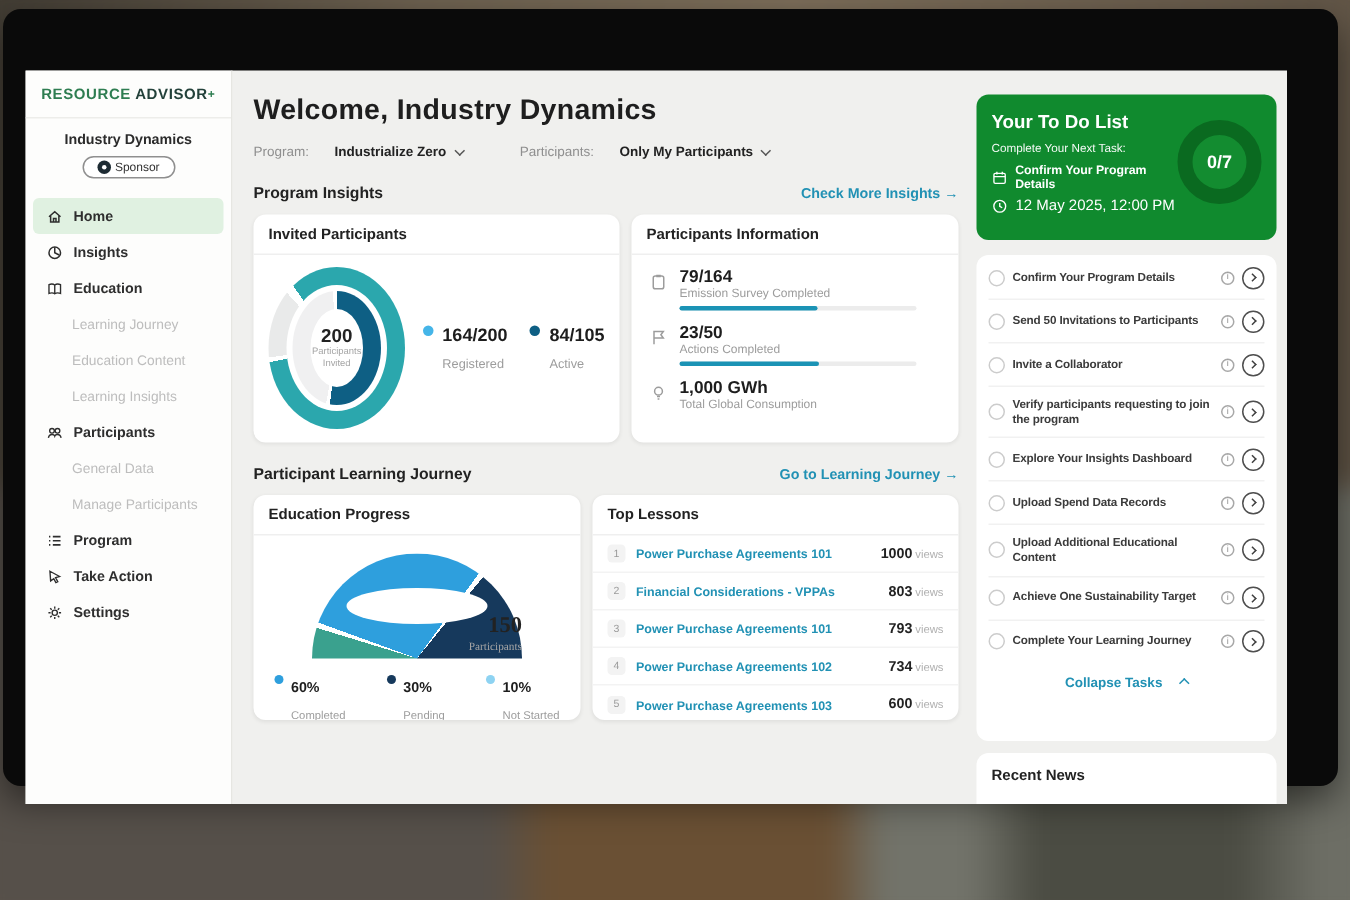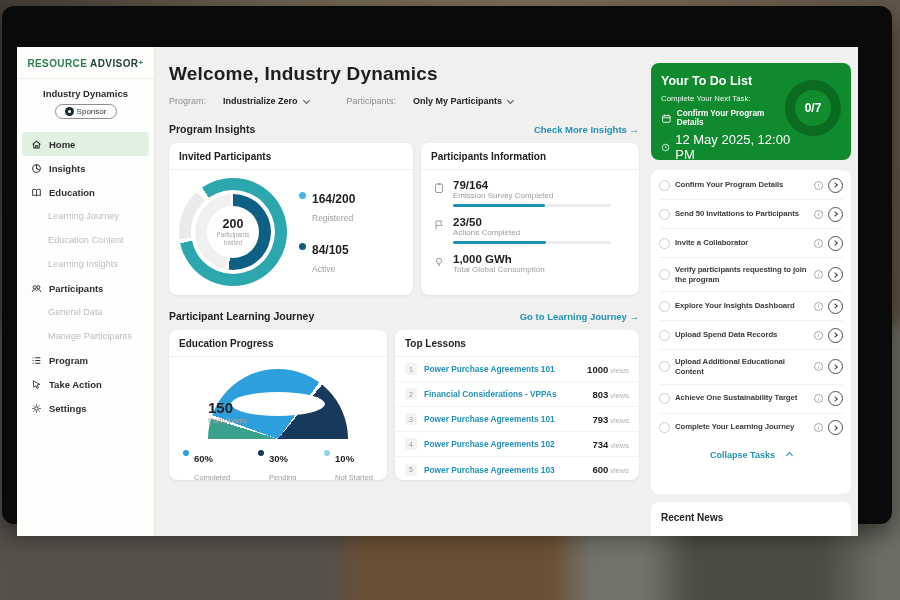--- a/index.html
+++ b/index.html
@@ -64,21 +64,21 @@
   .inv-body { display:flex; align-items:center; padding:8px 10px; gap:12px; }
   .donut { position:relative; width:108px; height:108px; border-radius:50%;
     background:conic-gradient(from 325deg,#2ba7ad 0 293deg,#fff 293deg 297deg,#e9eaea 297deg 353deg,#fff 353deg 360deg); }
   .d-h1 { position:absolute; inset:12px; background:#fff; border-radius:50%; }
   .d-inner { position:absolute; inset:16px; border-radius:50%;
     background:conic-gradient(from 0deg,#0e5f84 0 187deg,#fff 187deg 191deg,#f0f0f1 191deg 356deg,#fff 356deg 360deg); }
   .d-h2 { position:absolute; inset:28px; background:#fff; border-radius:50%;
     display:flex; flex-direction:column; align-items:center; justify-content:center; }
   .d-val { font-size:12.5px; font-weight:bold; color:#222; }
   .d-lab { font-size:6.3px; color:#a5a5a5; line-height:1.3; text-align:center; }
-  .legend { display:flex; flex-direction:column; gap:15px; }
+  .legend { display:flex; flex-direction:row; gap:15px; }
   .leg-item { display:flex; gap:6px; align-items:flex-start; }
   .dot { width:7px; height:7px; border-radius:50%; margin-top:3px; flex:none; }
   .leg-val { font-size:12px; font-weight:bold; color:#1d1d1d; }
   .leg-lab { font-size:8.5px; color:#9c9c9c; }
 
   
   .card.pinfo { flex:1; height:152px; }
   .pi-body { padding:9px 12px 0; display:flex; flex-direction:column; gap:9px; }
   .pi-row { display:flex; gap:8px; }
   .pi-ic { flex:none; margin-top:3px; }
@@ -87,21 +87,21 @@
   .bar { width:158px; height:3px; border-radius:2px; background:#ececec; }
   .bar-fill { height:3px; border-radius:2px; background:#1b93b5; }
   .w58 { width:58%; } .w59 { width:59%; }
 
   
   .card.eduprog { width:218px; height:150px; }
   .gauge-wrap { position:relative; width:140px; height:70px; margin:12px auto 0; overflow:hidden; }
   .gauge { width:140px; height:140px; border-radius:50%;
     background:conic-gradient(from 270deg,#3aa18e 0 17deg,#fff 17deg 20deg,#2e9fdd 20deg 126deg,#fff 126deg 129deg,#16395c 129deg 180deg,rgba(255,255,255,0) 180deg 360deg); }
   .g-hole { position:absolute; inset:23px; top:23px; background:#fff; border-radius:50%; }
-  .g-center { position:absolute; left:0; right:0; bottom:14px; text-align:left; }
+  .g-center { position:absolute; left:0; right:0; bottom:4px; text-align:right;font-family:Liberation Serif, serif; }
   .g-val { font-size:15px; font-weight:bold; color:#222; }
   .g-lab { font-size:7.5px; color:#a5a5a5; }
   .g-legend { display:flex; justify-content:space-between; padding:9px 14px 0; }
   .gl-item { display:flex; gap:5px; align-items:flex-start; }
   .gl-val { font-size:9.5px; font-weight:bold; color:#1d1d1d; }
   .gl-lab { font-size:7.5px; color:#9c9c9c; }
   .gdot { width:6px; height:6px; border-radius:50%; margin-top:2px; flex:none; }
 
   
   .card.lessons { flex:1; height:150px; }
@@ -115,21 +115,21 @@
 
   
   .rightcol { position:absolute; right:0; top:0; width:207px; height:100%; padding:16px 7px 0 0;
     display:flex; flex-direction:column; }
   .todo-green { position:relative; background:#108a2e; border-radius:8px; padding:11px 10px;
     color:#fff; height:97px; margin-bottom:10px; flex:none; }
   .tg-title { font-size:12.5px; font-weight:bold; margin-bottom:6px; }
   .tg-sub { font-size:7.8px; margin-bottom:6px; opacity:.95; }
   .tg-row { display:flex; align-items:center; gap:5px; margin-bottom:5px; width:130px; }
   .tg-task { font-size:8.2px; font-weight:bold; }
-  .tg-due { font-size:13px; }
+  .tg-due { font-size:10px; }
   .tg-ring { position:absolute; right:10px; top:17px; width:56px; height:56px; border-radius:50%;
     border:10px solid #0a6a20; background:#138c30; display:flex; align-items:center; justify-content:center;
     font-size:12px; font-weight:bold; color:#fff; }
   .tasks-card { background:#fff; border-radius:8px; flex:1; padding:1px 8px 0; display:flex;
     flex-direction:column; margin-bottom:8px; overflow:hidden; }
   .task { display:flex; align-items:center; gap:5px; padding:6.5px 0; border-bottom:1px solid #f1f1f1; }
   .cb { width:11px; height:11px; border:1.5px solid #cccccc; border-radius:50%; flex:none; cursor:pointer; }
   .tl { font-size:7.8px; font-weight:bold; color:#3b3b3b; flex:1; line-height:1.3; letter-spacing:-.1px; }
   .info { width:9px; height:9px; border:1px solid #a8a8a8; border-radius:50%; flex:none; color:#8d8d8d;
     font-size:6px; display:flex; align-items:center; justify-content:center; cursor:pointer; }

